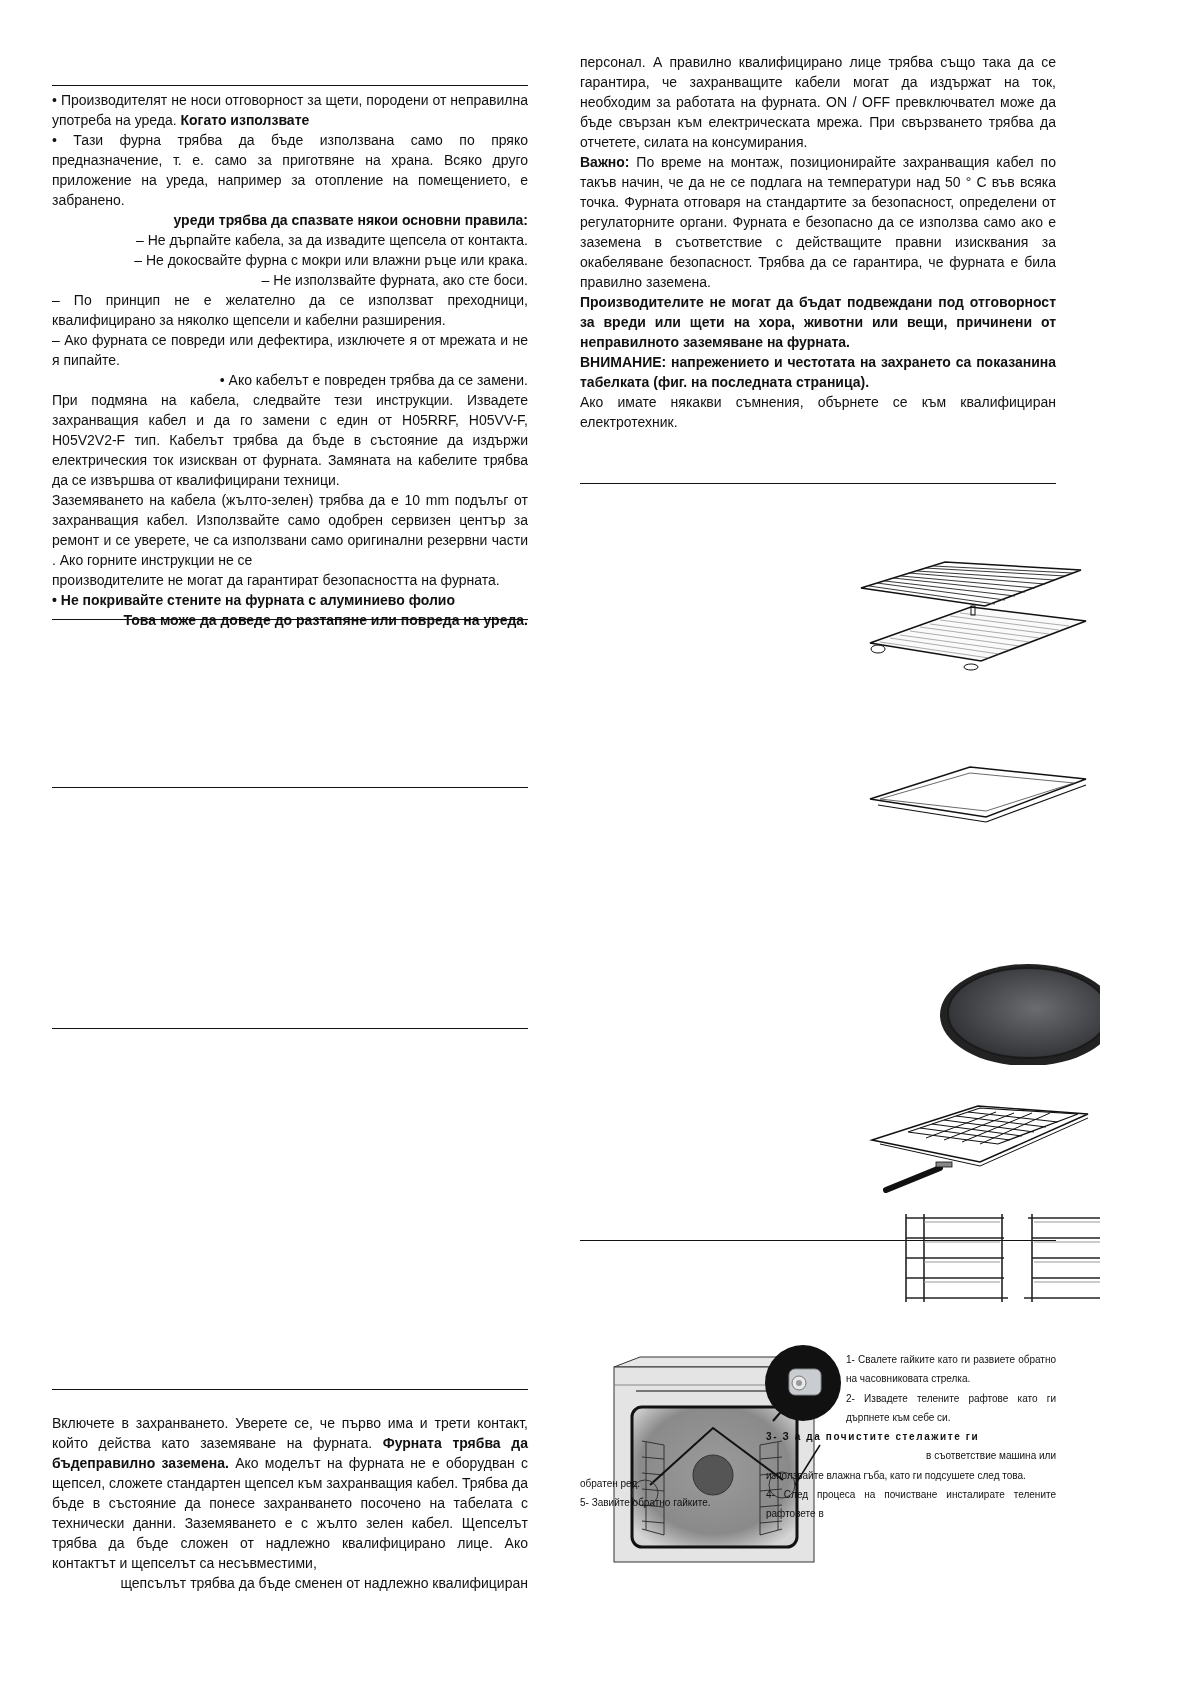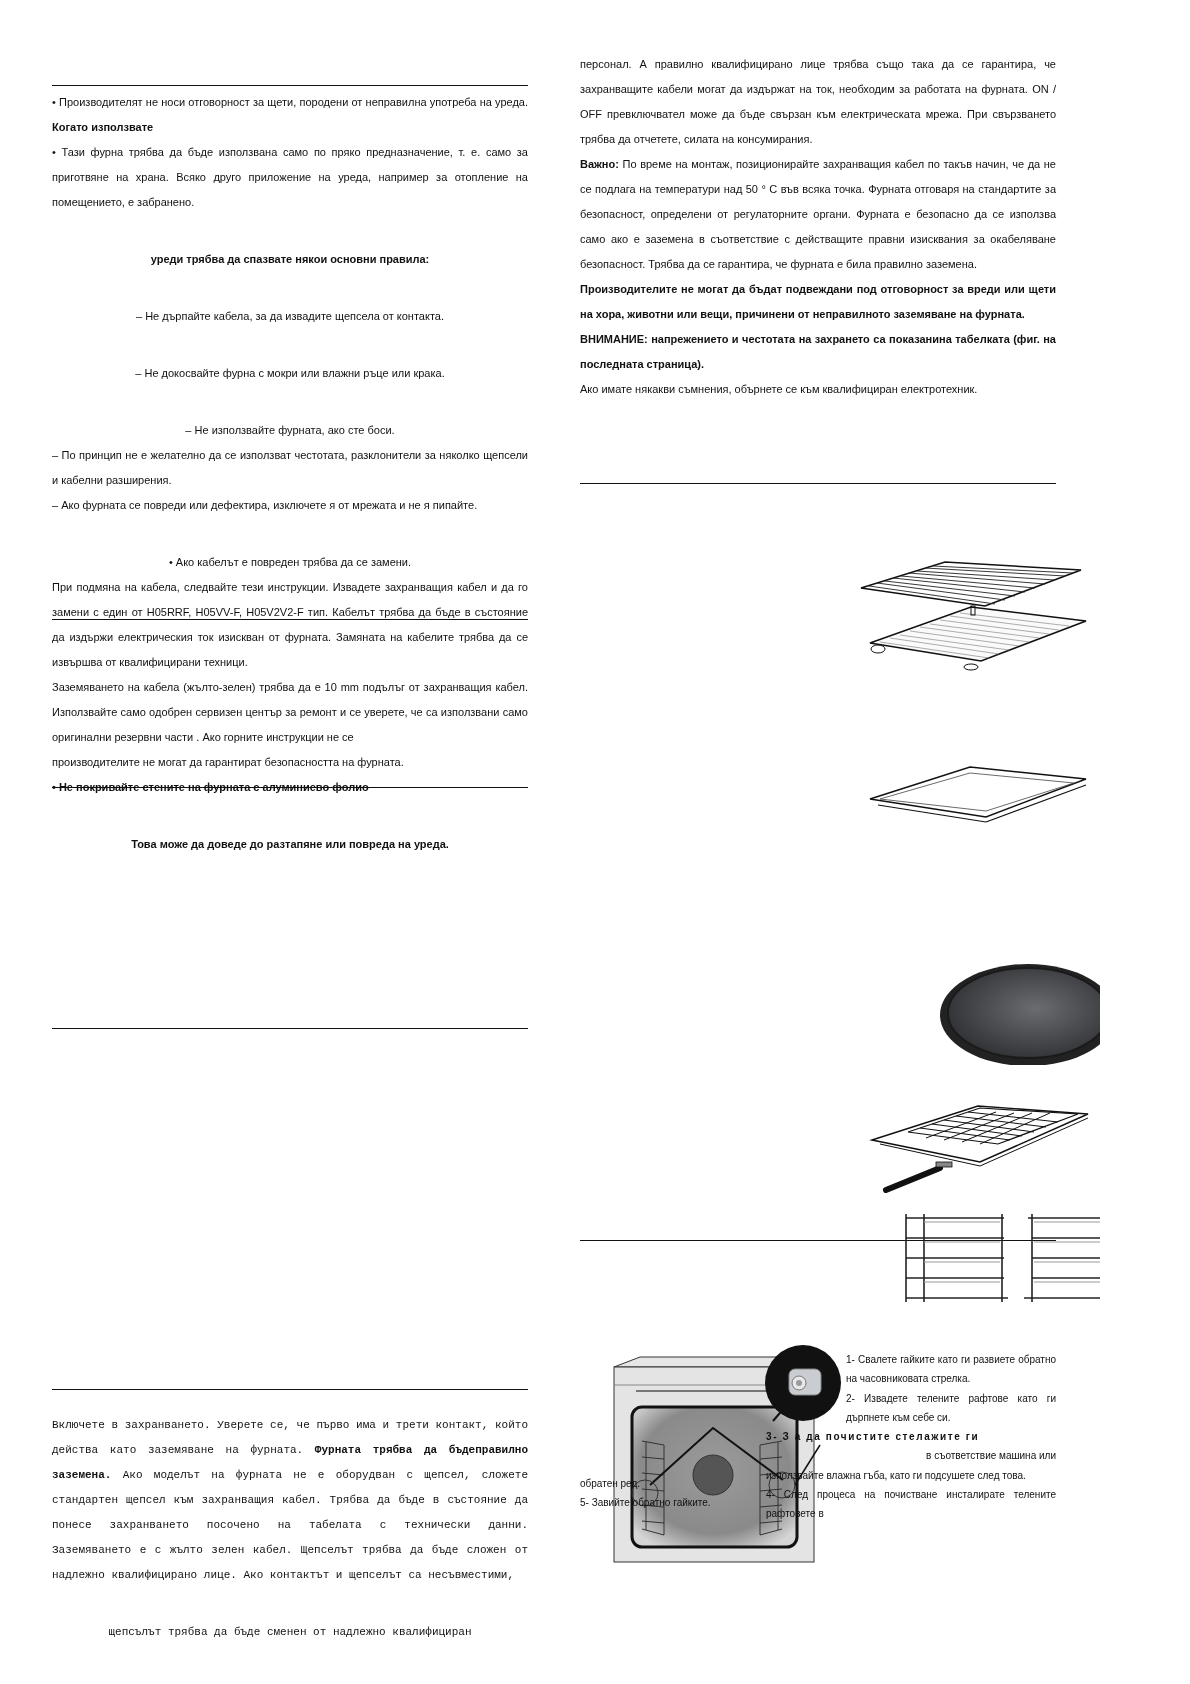--- a/index.html
+++ b/index.html
@@ -1,21 +1,21 @@
 <!DOCTYPE html>
 <html><head>
 <meta charset="utf-8">
 <style>
   html, body { margin: 0; padding: 0; background: #ffffff; }
   body { width: 1190px; height: 1684px; position: relative; overflow: hidden;
          font-family: "Liberation Sans", sans-serif; color: #111; }
   .rule { position: absolute; height: 0; border-top: 1.6px solid #111; }
-  .col { position: absolute; font-size: 11px; line-height: 25px; }
+  .col { position: absolute; font-size: 14px; line-height: 20px; }
   .col p { margin: 0; text-align: justify; }
-  .col p.left { text-align: center; margin-top: 32px; }
+  .col p.left { text-align: right; }
   .b { font-weight: bold; }
   .img { position: absolute; }
   .steps { position: absolute; font-size: 10px; line-height: 19.3px; }
   .steps p { margin: 0; text-align: justify; }
 </style>
 </head>
 <body>
 
 <div class="rule" style="left:52px; top:85px; width:476px;"></div>
 <div class="rule" style="left:52px; top:619px; width:476px;"></div>
@@ -28,31 +28,31 @@
 <div class="col" style="left:52px; top:90px; width:476px;">
   <p>
     <span>• Производителят не носи отговорност за щети, породени от неправилна употреба на уреда.</span>
     <span class="b">Когато използвате</span>
   </p>
   <p>• Тази фурна трябва да бъде използвана само по пряко предназначение, т. е. само за приготвяне на храна. Всяко друго приложение на уреда, например за отопление на помещението, е забранено.</p>
   <p class="b left">уреди трябва да спазвате някои основни правила:</p>
   <p class="left">– Не дърпайте кабела, за да извадите щепсела от контакта.</p>
   <p class="left">– Не докосвайте фурна с мокри или влажни ръце или крака.</p>
   <p class="left">– Не използвайте фурната, ако сте боси.</p>
-  <p>– По принцип не е желателно да се използват честотата, разклонители за няколко щепсели и кабелни разширения.</p>
+  <p>– По принцип не е желателно да се използват преходници, квалифицирано за няколко щепсели и кабелни разширения.</p>
   <p>– Ако фурната се повреди или дефектира, изключете я от мрежата и не я пипайте.</p>
   <p class="left">• Ако кабелът е повреден трябва да се замени.</p>
   <p>При подмяна на кабела, следвайте тези инструкции. Извадете захранващия кабел и да го замени с един от H05RRF, H05VV-F, H05V2V2-F тип. Кабелът трябва да бъде в състояние да издържи електрическия ток изискван от фурната. Замяната на кабелите трябва да се извършва от квалифицирани техници.</p>
   <p>Заземяването на кабела (жълто-зелен) трябва да е 10 mm подълъг от захранващия кабел. Използвайте само одобрен сервизен център за ремонт и се уверете, че са използвани само оригинални резервни части . Ако горните инструкции не се</p>
   <p>производителите не могат да гарантират безопасността на фурната.</p>
   <p class="b">• Не покривайте стените на фурната с алуминиево фолио</p>
   <p class="b left">Това може да доведе до разтапяне или повреда на уреда.</p>
 </div>
 
-<div class="col" style="left:52px; top:1413px; width:476px;font-family:Liberation Mono, monospace;">
+<div class="col" style="left:52px; top:1413px; width:476px;">
   <p>
     <span>Включете в захранването. Уверете се, че първо има и трети контакт, който действа като заземяване на фурната. </span><span class="b">Фурната трябва да бъдеправилно заземена.</span><span> Ако моделът на фурната не е оборудван с щепсел, сложете стандартен щепсел към захранващия кабел. Трябва да бъде в състояние да понесе захранването посочено на табелата с технически данни. Заземяването е с жълто зелен кабел. Щепселът трябва да бъде сложен от надлежно квалифицирано лице. Ако контактът и щепселът са несъвместими,</span>
   </p>
   <p class="left">щепсълът трябва да бъде сменен от надлежно квалифициран</p>
 </div>
 
 <div class="col" style="left:580px; top:52px; width:476px;">
   <p>персонал. А правилно квалифицирано лице трябва също така да се гарантира, че захранващите кабели могат да издържат на ток, необходим за работата на фурната. ON / OFF превключвател може да бъде свързан към електрическата мрежа. При свързването трябва да отчетете, силата на консумирания.</p>
   <p>
     <span class="b">Важно:</span><span> По време на монтаж, позиционирайте захранващия кабел по такъв начин, че да не се подлага на температури над 50 ° С във всяка точка. Фурната отговаря на стандартите за безопасност, определени от регулаторните органи. Фурната е безопасно да се използва само ако е заземена в съответствие с действащите правни изисквания за окабеляване безопасност. Трябва да се гарантира, че фурната е била правилно заземена.</span>

